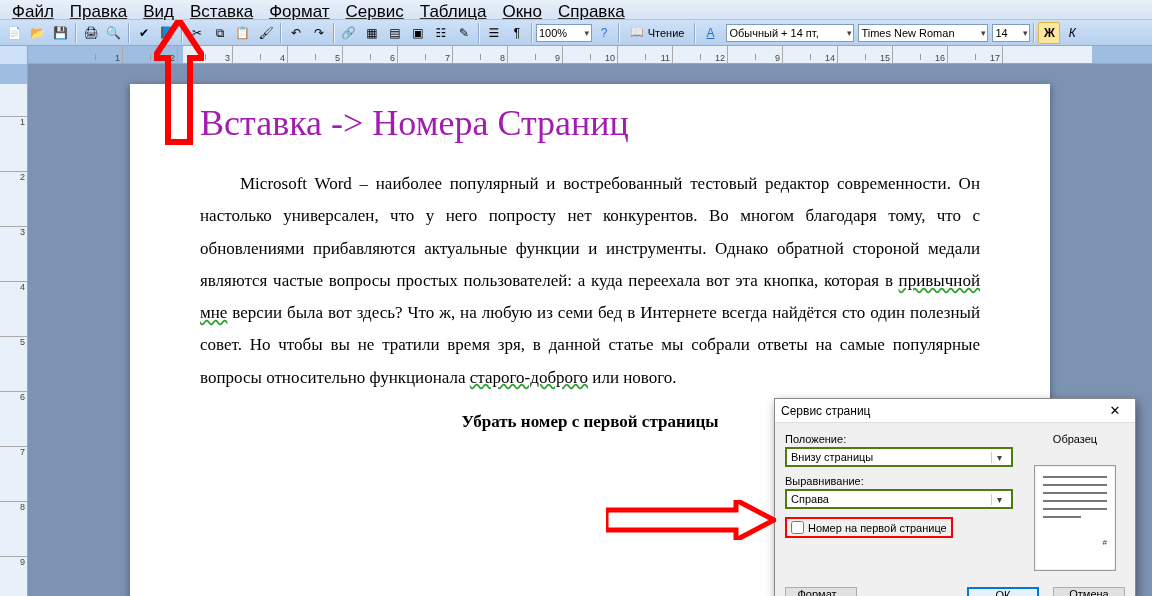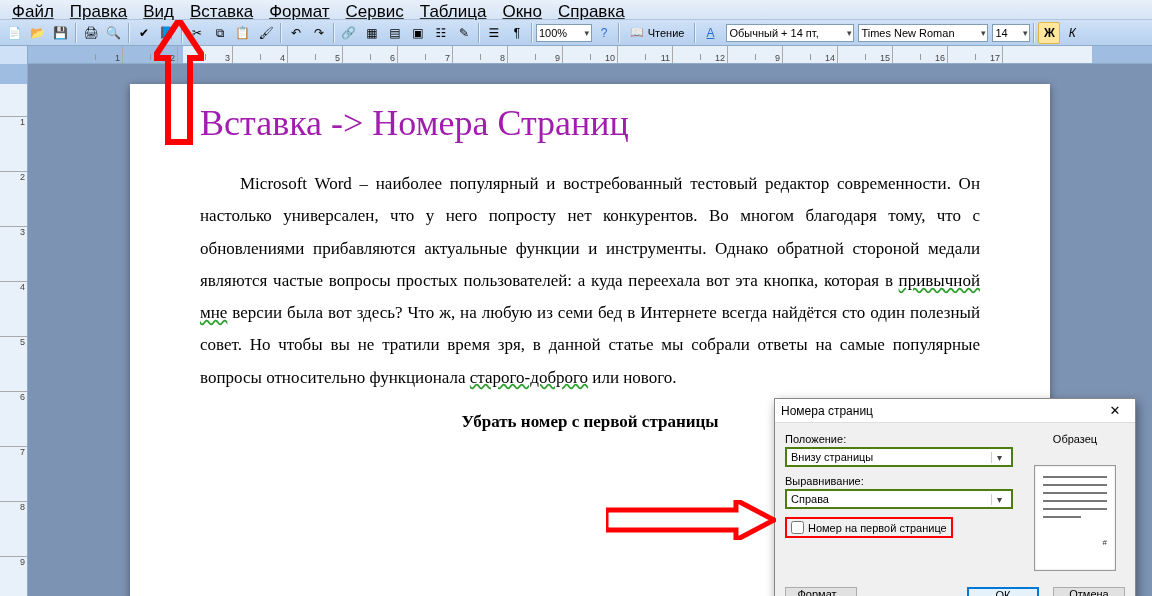--- a/index.html
+++ b/index.html
@@ -205,21 +205,21 @@
 </div>
 
 <div class="arrow-right">
   <svg width="170" height="40">
     <polygon points="0,10 130,10 130,0 168,20 130,40 130,30 0,30" fill="none" stroke="#ff0000" stroke-width="5"></polygon>
   </svg>
 </div>
 
 <div class="dialog">
   <div class="dlg-title">
-    <span>Номера страниц</span>
+    <span>Сервис страниц</span>
     <span class="dlg-close">✕</span>
   </div>
   <div class="dlg-body">
     <div class="dlg-left">
       <label class="dlg-label">Положение:</label>
       <div class="dlg-combo">
         <span>Внизу страницы</span>
         <span class="arr">▾</span>
       </div>
       <label class="dlg-label">Выравнивание:</label>

